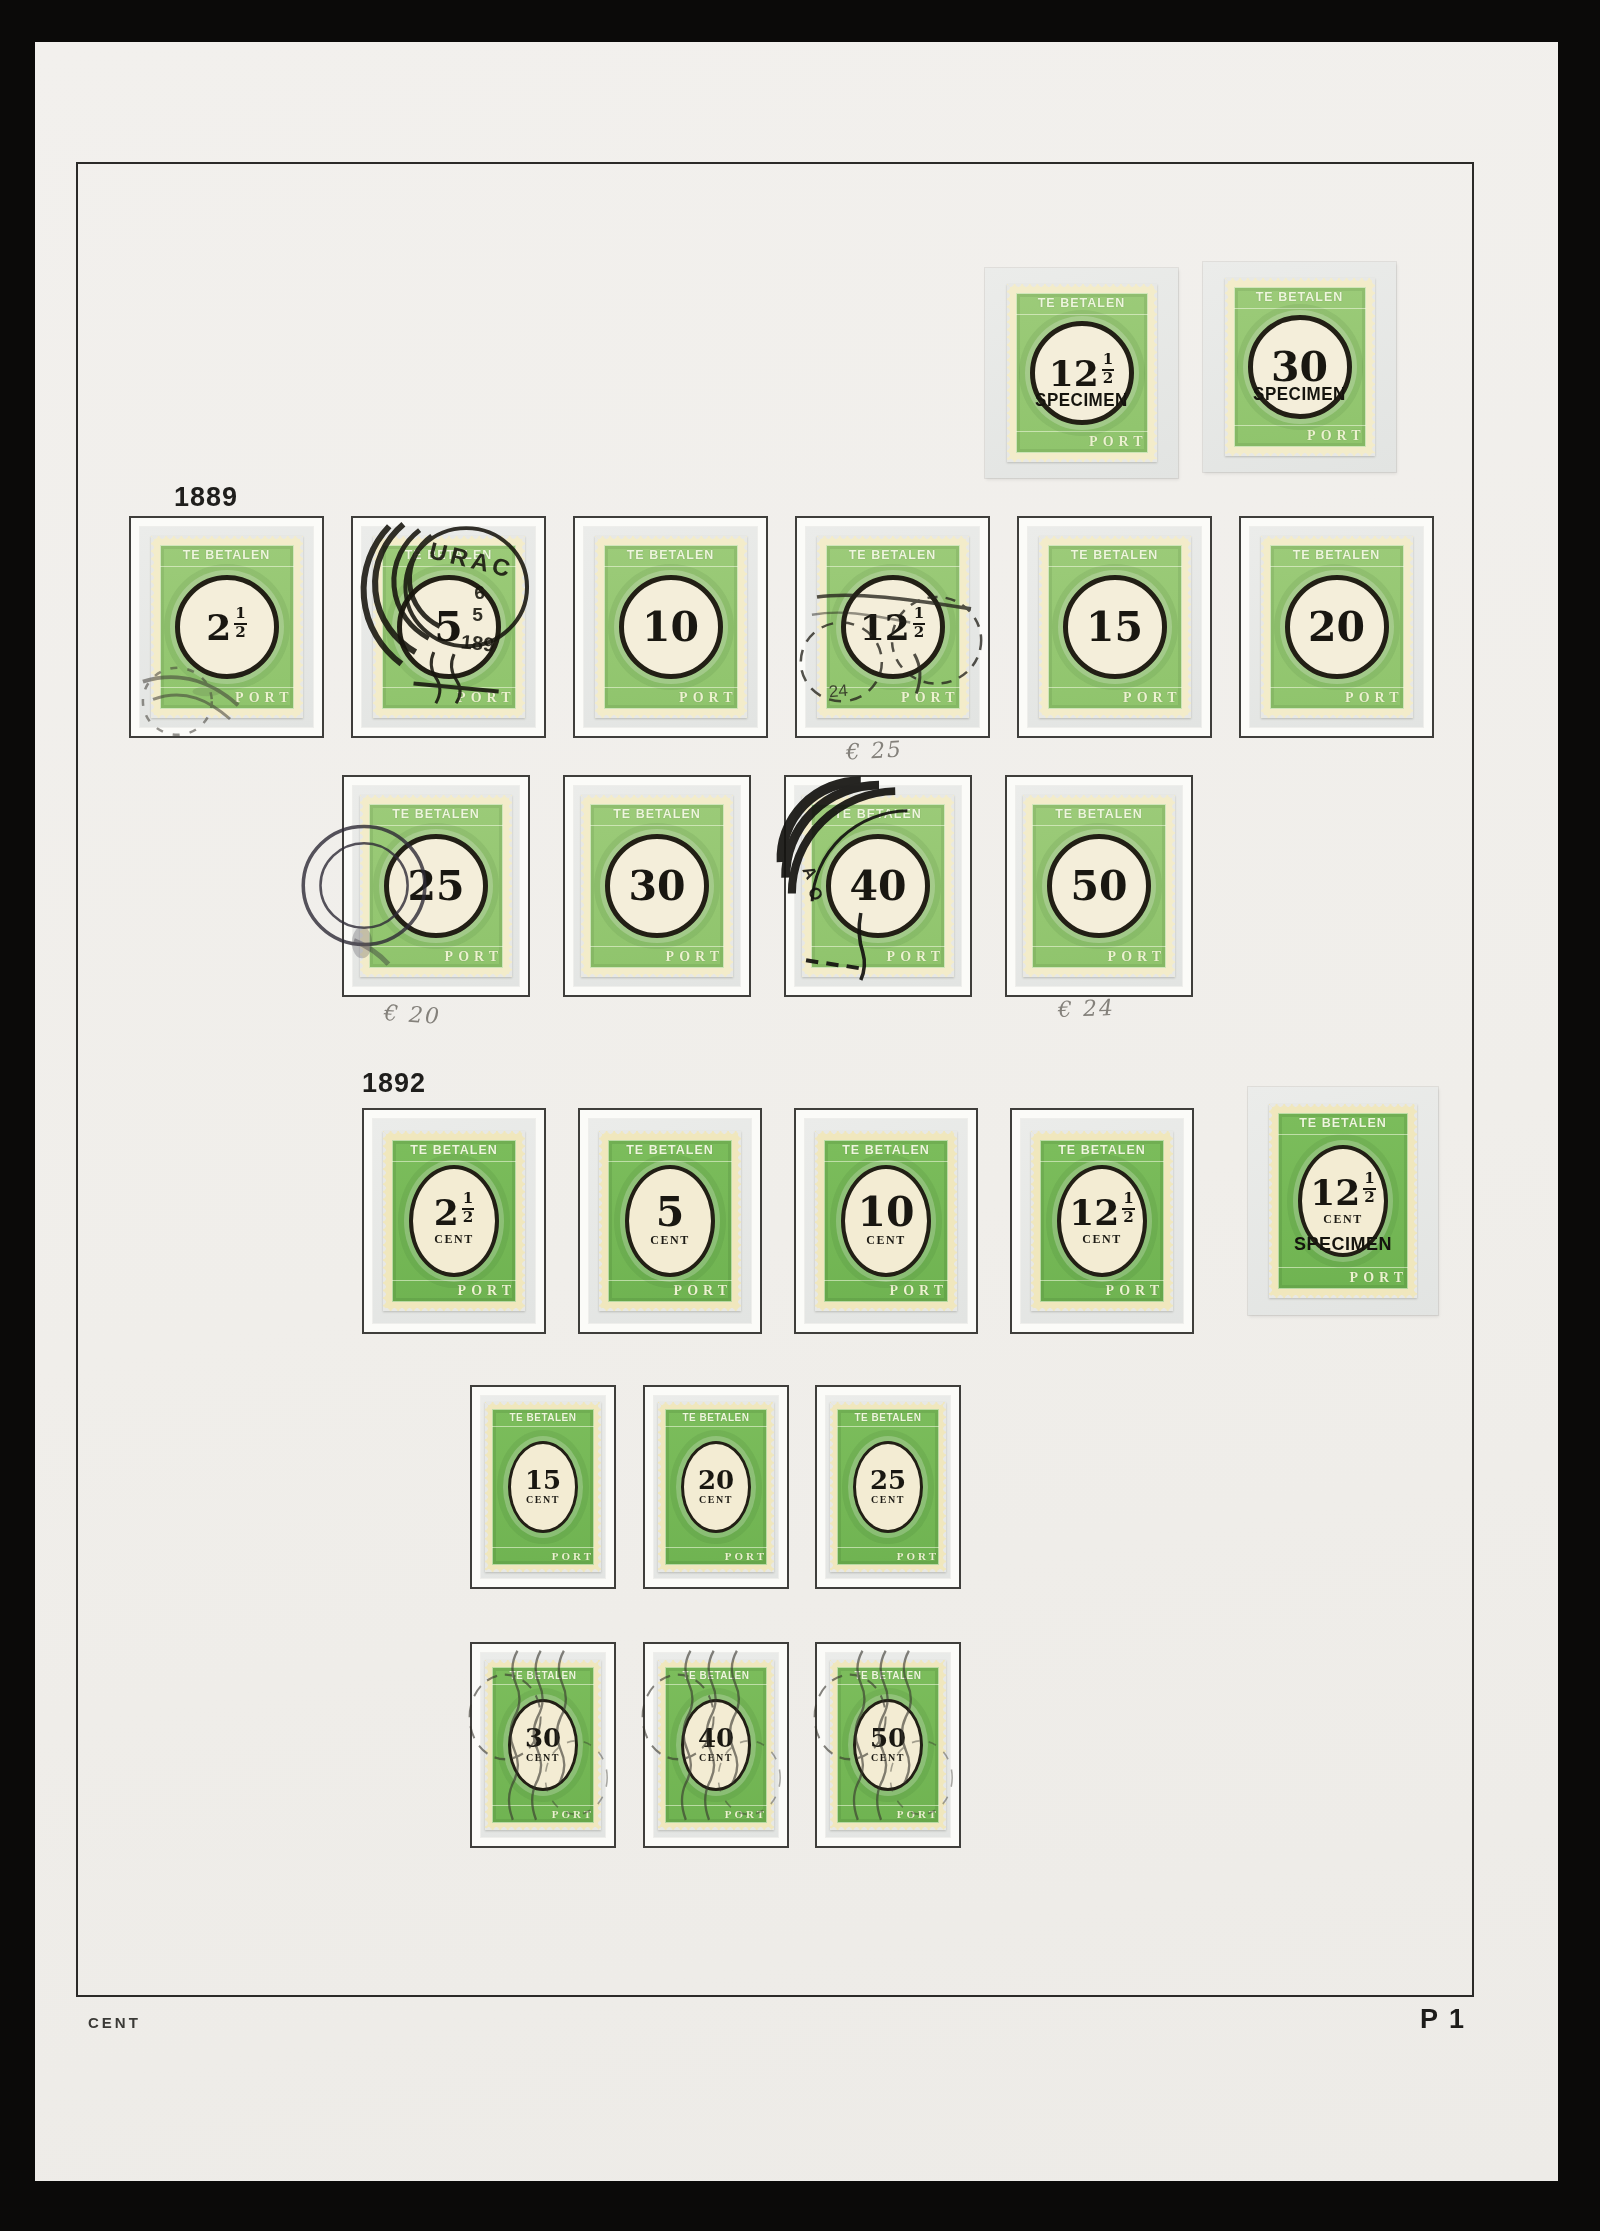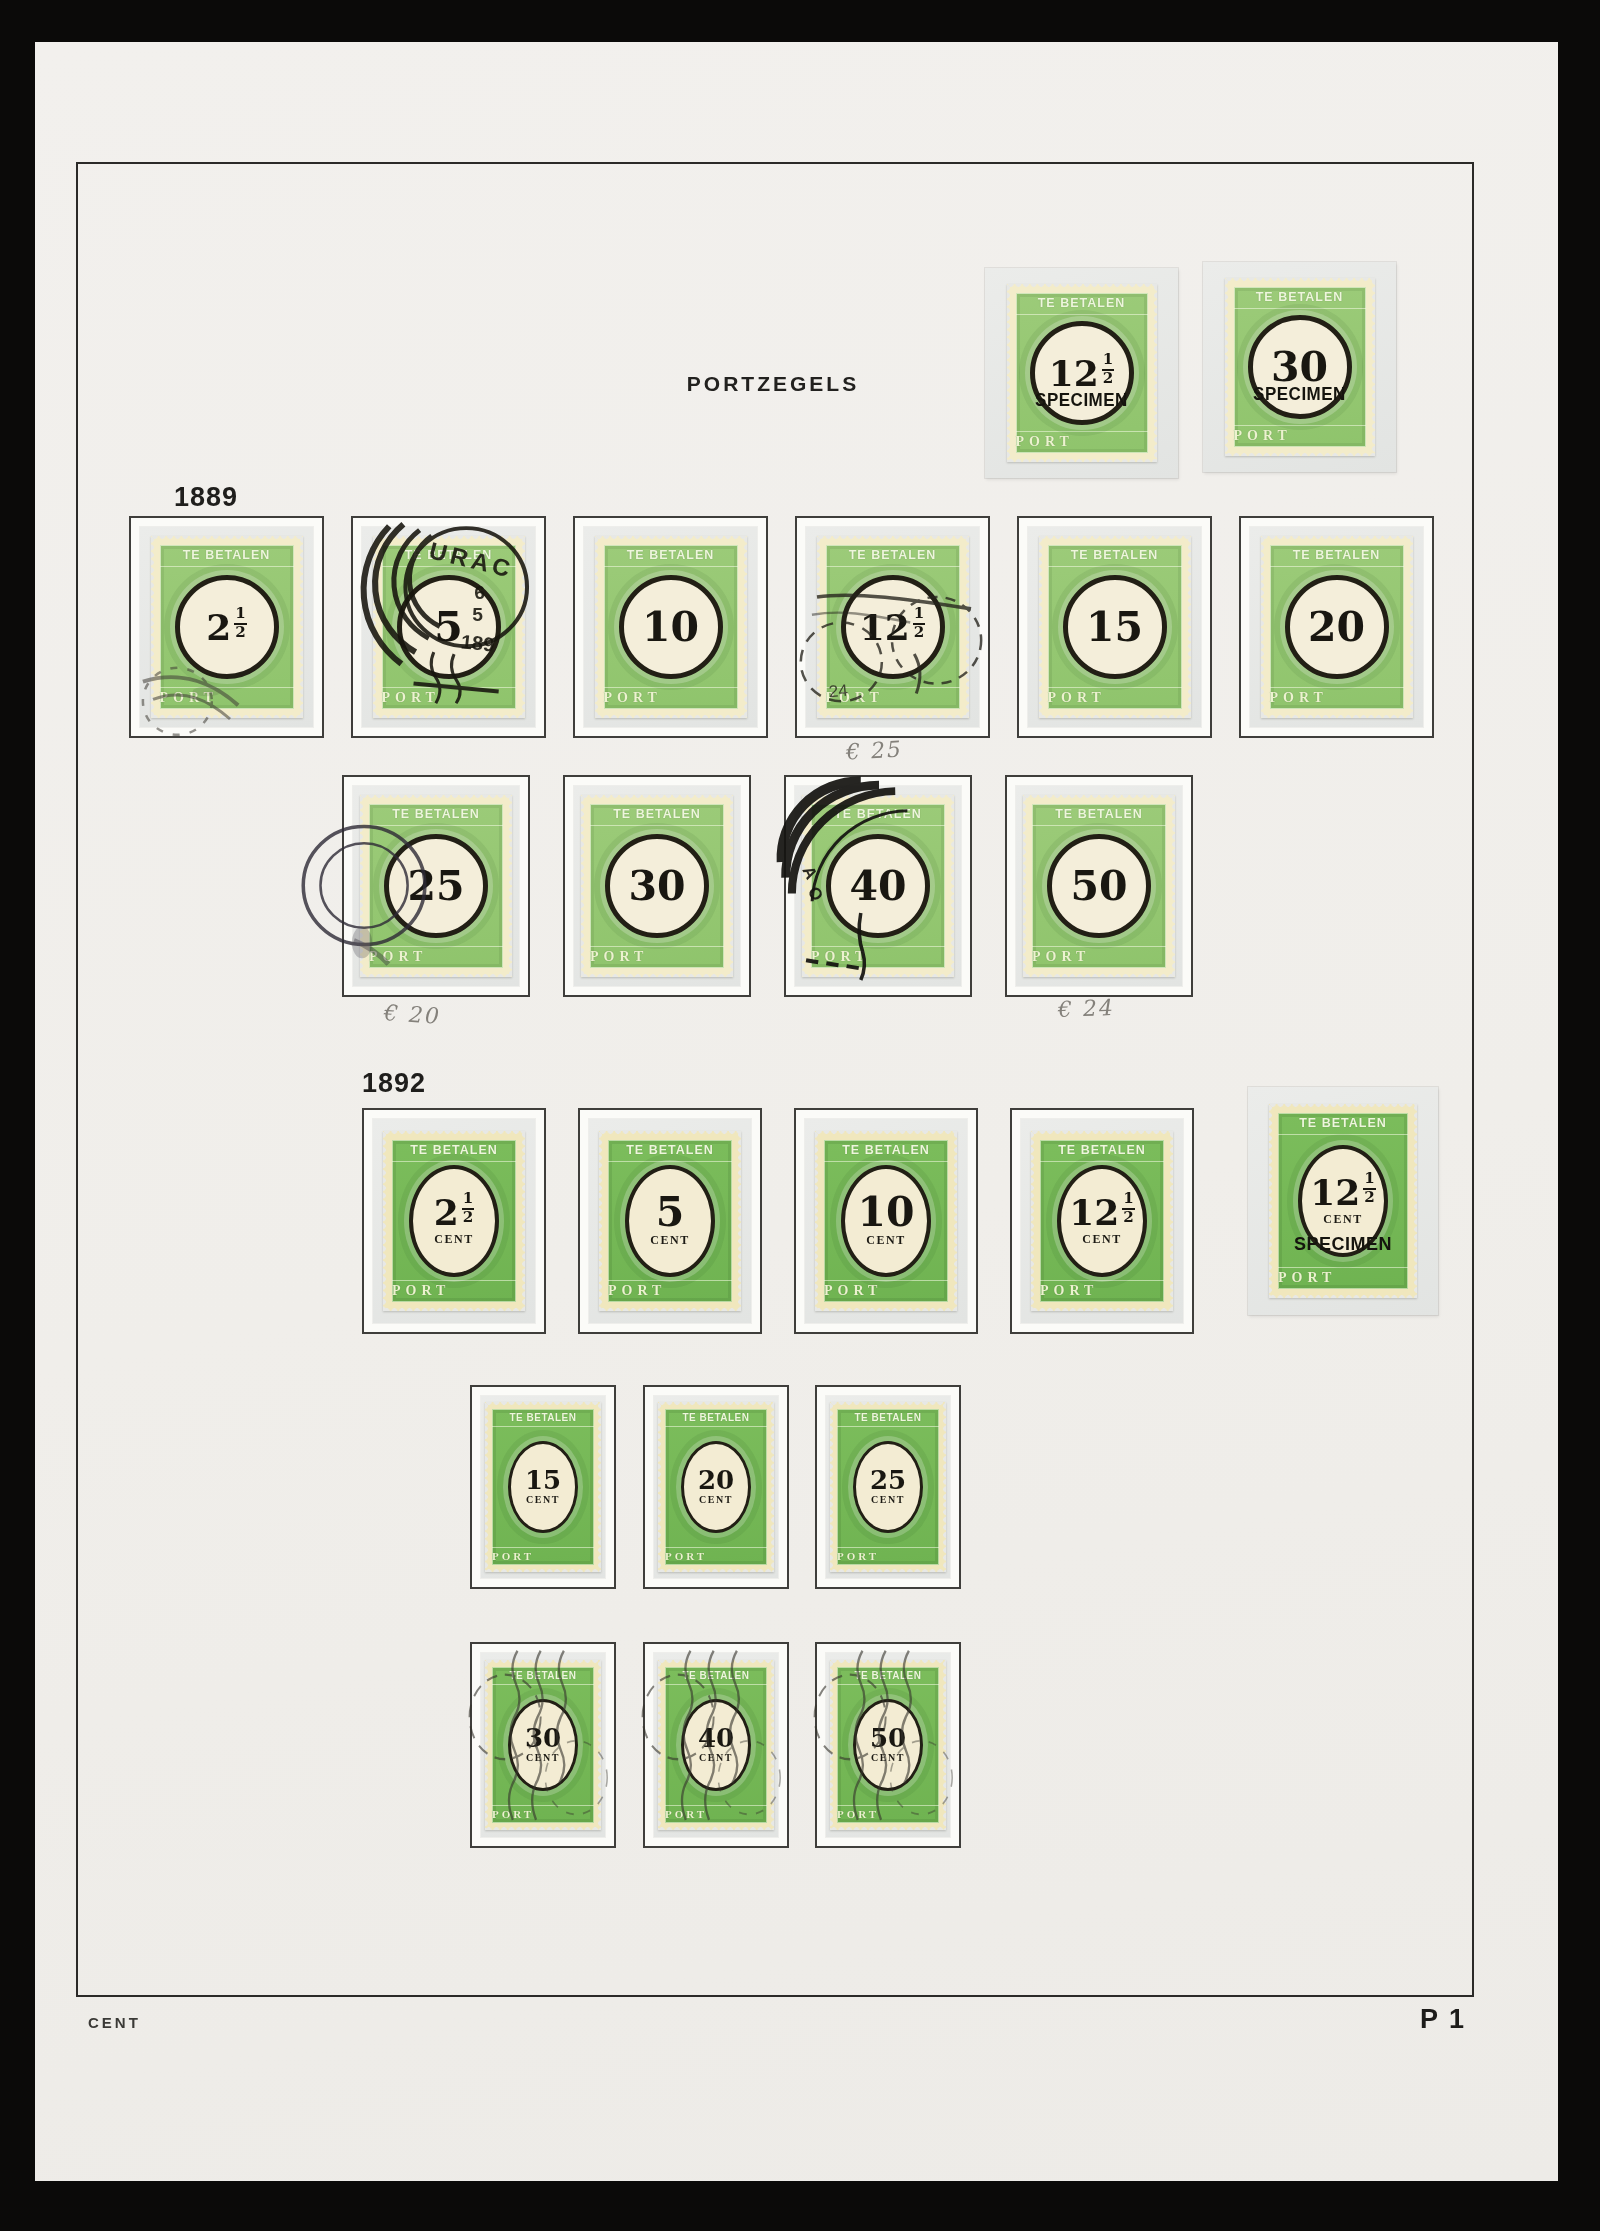--- a/index.html
+++ b/index.html
@@ -33,21 +33,21 @@
   .pl{left:0;top:0;bottom:0;width:6px;background-image:radial-gradient(3px circle at 0px 3.8px,var(--mc) 2.6px,transparent 3px);background-size:6px 7.6px;background-repeat:repeat-y;}
   .pr{right:0;top:0;bottom:0;width:6px;background-image:radial-gradient(3px circle at 6px 3.8px,var(--mc) 2.6px,transparent 3px);background-size:6px 7.6px;background-repeat:repeat-y;}
 
   .sframe{position:absolute;left:9px;top:9px;right:9px;bottom:9px;display:flex;flex-direction:column;}
   .e89 .sframe{background:linear-gradient(175deg,#9ccb79,#8fc46c);box-shadow:inset 0 0 0 1px rgba(244,252,228,0.65),inset 0 0 0 4px rgba(40,80,30,0.10);}
   .e92 .sframe{background:linear-gradient(175deg,#7cbd5c,#6fb351);box-shadow:inset 0 0 0 1px rgba(240,250,222,0.6),inset 0 0 0 4px rgba(30,70,25,0.12);}
   .bandt{height:21px;line-height:21px;text-align:center;font-weight:bold;font-size:12.5px;
          letter-spacing:1px;color:#eef6dc;border-bottom:1px solid rgba(245,252,230,0.55);
          text-shadow:0 0 1px rgba(30,70,25,0.4);}
   .smid{flex:1;display:flex;align-items:center;justify-content:center;position:relative;}
-  .bandb{height:21px;line-height:20px;text-align:left;font-weight:bold;font-size:14px;
+  .bandb{height:21px;line-height:20px;text-align:right;font-weight:bold;font-size:14px;
          letter-spacing:5px;color:#ecf2cf;font-family:"Liberation Serif",serif;
          border-top:1px solid rgba(245,252,230,0.55);text-shadow:0 0 1px rgba(30,70,25,0.4);}
   .disc{width:94px;height:94px;border-radius:50%;border:5px solid #221f15;background:#f4eeda;
         display:flex;flex-direction:column;align-items:center;justify-content:center;
         box-shadow:0 0 0 5px rgba(255,255,255,0.22),0 0 0 11px rgba(20,60,15,0.07);}
   .oval{width:82px;height:104px;border-radius:50%;border:4px solid #221f15;background:#f3ecd3;
         display:flex;flex-direction:column;align-items:center;justify-content:center;
         box-shadow:0 0 0 5px rgba(255,255,255,0.22),0 0 0 11px rgba(20,60,15,0.07);}
   .val{font-family:"DejaVu Serif",serif;font-weight:bold;color:#191711;font-size:41px;
        line-height:0.9;display:flex;align-items:center;}
@@ -72,21 +72,20 @@
 
   .annotation{position:absolute;font-family:"DejaVu Serif",serif;font-style:italic;
         color:#84817b;font-size:22px;letter-spacing:2px;z-index:6;}
 </style>
 </head>
 <body>
 
 <div id="stage">
   <div id="album-page">
     <div id="page-frame"></div>
-    <div class="page-subtitle">PORTZEGELS</div>
     <div class="footer-left">CENT</div>
     <div class="footer-right">P 1</div>
   <div class="mount loose" style="left: 950px; top: 226px; width: 193px; height: 210px;">
         <div class="stamp e89" style="left: 21.5px; top: 16px; width: 150px; height: 178px;">
           <div class="perf pt"></div>
           <div class="perf pb"></div>
           <div class="perf pl"></div>
           <div class="perf pr"></div>
           <div class="sframe">
             <div class="bandt">TE BETALEN</div>

